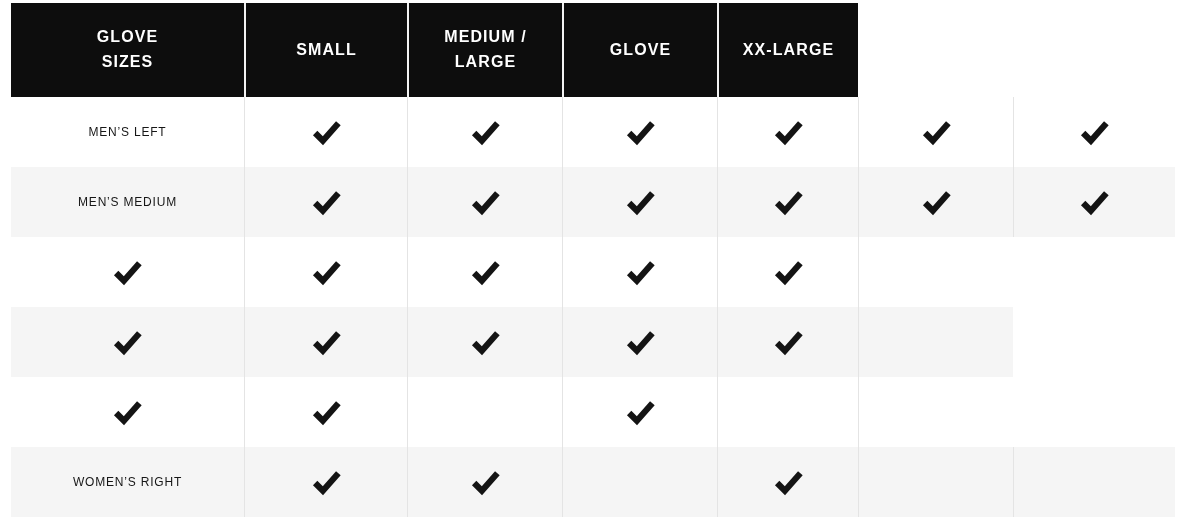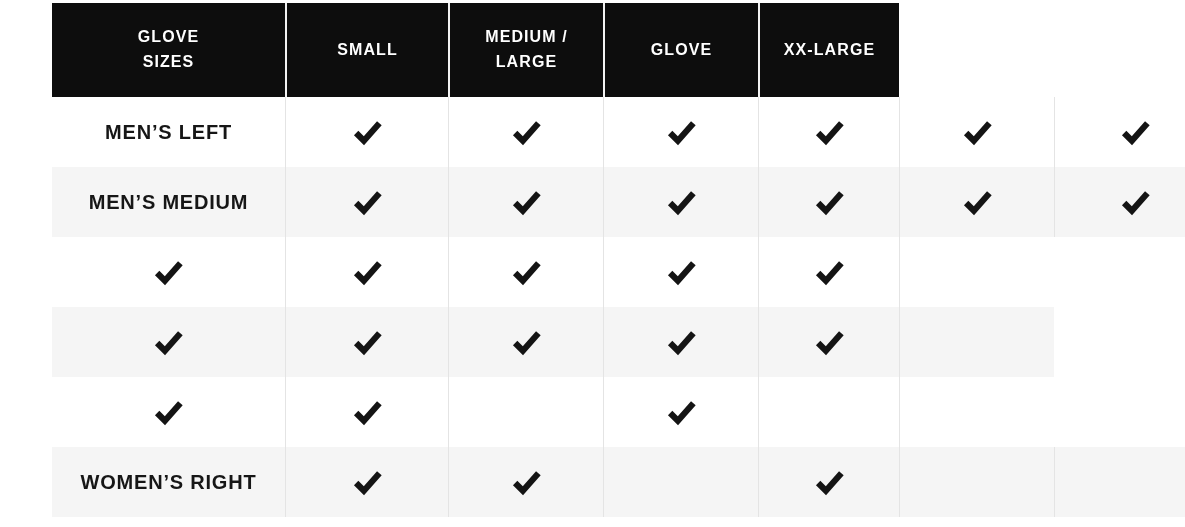--- a/index.html
+++ b/index.html
@@ -16,21 +16,20 @@
   }
   .size-table {
     position: absolute;
     left: 11px;
     top: 3px;
     width: 1164px;
   }
   .row {
     display: grid;
     grid-template-columns: 233px 163px 155px 155px 141px 155px 162px;
-    margin-left: 41px;
   }
   .hrow { height: 94px; }
   .hrow .cell {
     background: var(--header-bg, #0d0d0d);
     color: var(--header-text, #ffffff);
     display: flex;
     align-items: center;
     justify-content: center;
     font-weight: bold;
     font-size: 16px;
@@ -44,22 +43,22 @@
   .brow .cell {
     background: var(--row-bg, #ffffff);
     display: flex;
     align-items: center;
     justify-content: center;
     box-sizing: border-box;
   }
   .brow.alt .cell { background: var(--row-alt-bg, #f5f5f5); }
   .brow .cell + .cell { border-left: 1px solid var(--grid-line, #e4e4e4); }
   .cell.label {
-    font-weight: bold;
-    font-size: 20px;
+    font-weight: normal;
+    font-size: 12px;
     letter-spacing: 0.8px;
     color: var(--label-text, #161616);
     text-align: right;
   }
   .check {
     color: var(--check-color, #141414);
     display: inline-flex;
     margin-top: -2px;
   }
 </style>

